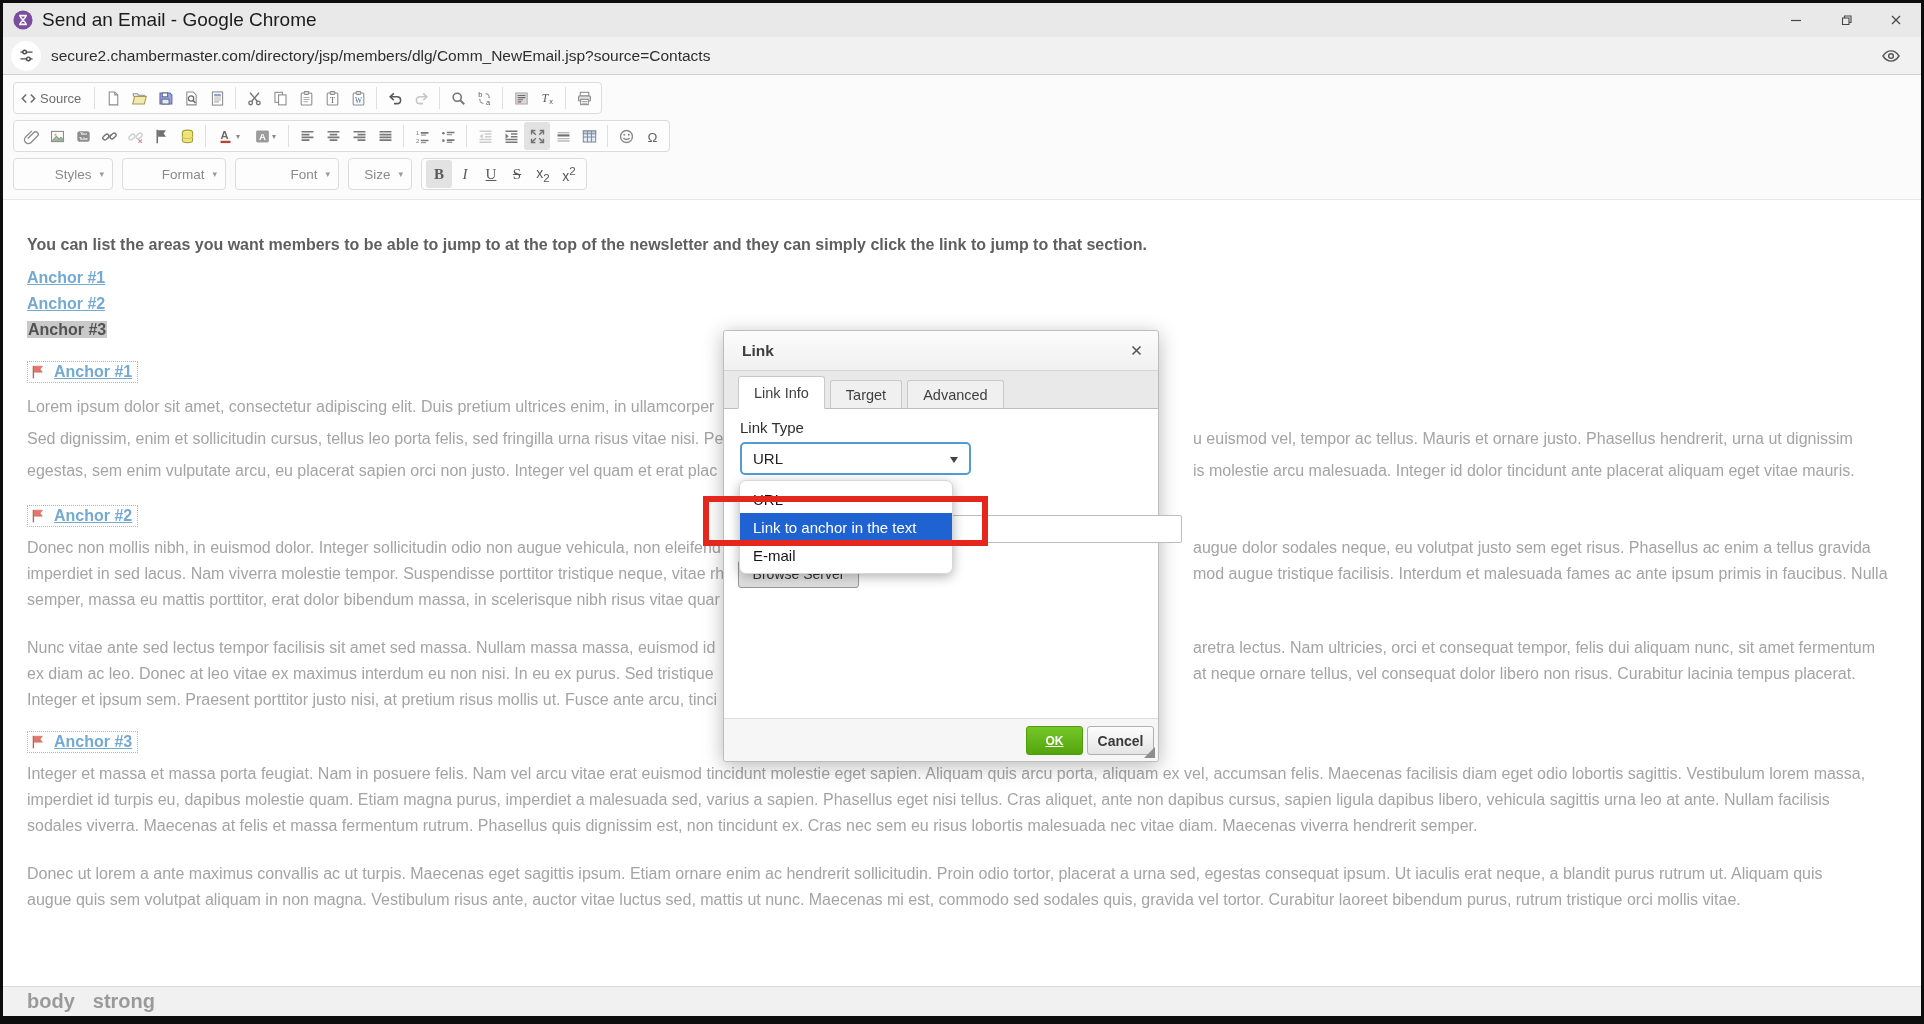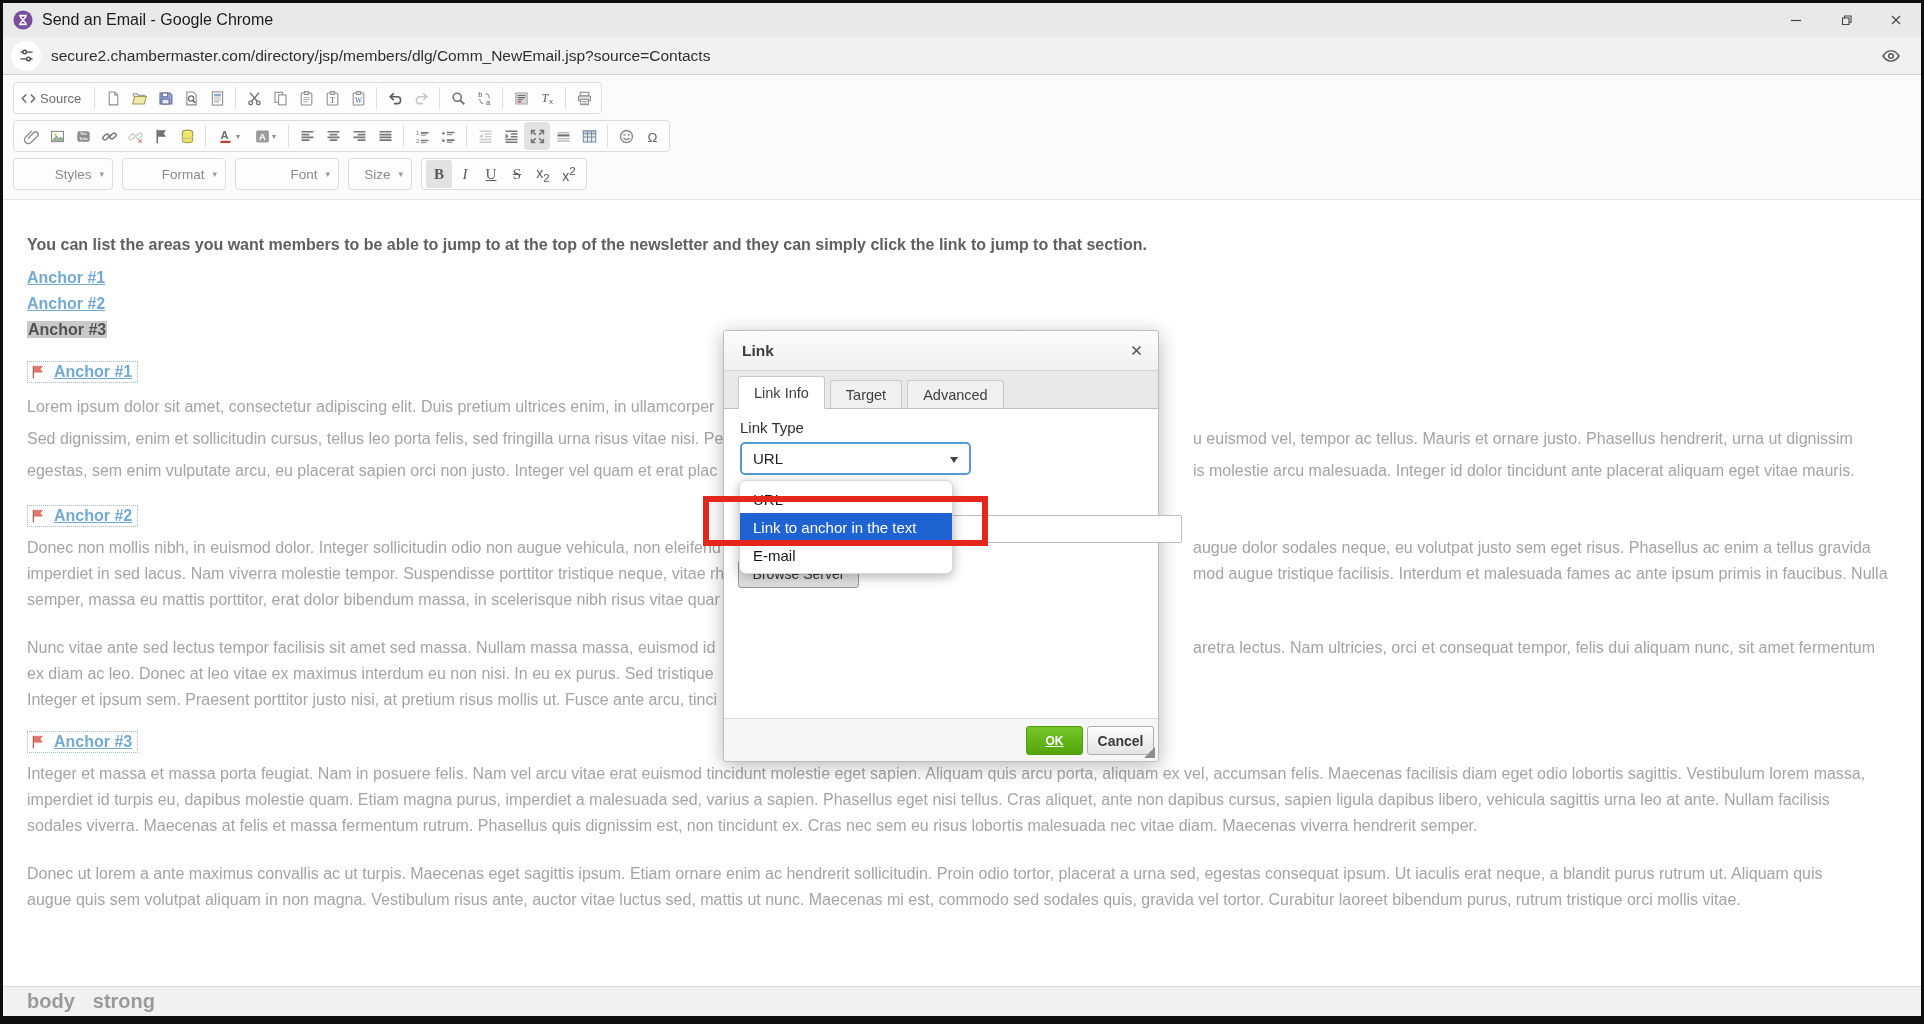--- a/index.html
+++ b/index.html
@@ -5,21 +5,21 @@
   * { margin:0; padding:0; box-sizing:border-box; }
   html,body { background:#888; }
   body { font-family:"Liberation Sans", sans-serif; }
   .window { position:relative; width:1924px; height:1024px; background:#fff;
     border:3px solid #0d0d0d; border-bottom-width:8px; overflow:hidden;
     display:flex; flex-direction:column; }
 
   
   .titlebar { height:34px; background:#e9e9e9; display:flex; align-items:center; flex:none; }
   .app-icon { width:20px; height:20px; margin:0 9px 0 10px; flex:none; }
-  .title-text { font-size:16px; color:#1b1b1b; }
+  .title-text { font-size:19px; color:#1b1b1b; }
   .win-controls { margin-left:auto; display:flex; height:100%; }
   .win-btn { width:50px; height:100%; display:flex; align-items:center; justify-content:center; }
 
   
   .urlbar { height:38px; background:#f1f1f1; border-bottom:1px solid #cfcfcf;
     display:flex; align-items:center; flex:none; }
   .tune-wrap { width:30px; height:30px; border-radius:50%; background:#fff; margin:0 10px 0 8px;
     display:flex; align-items:center; justify-content:center; flex:none; }
   .url-text { font-size:15.5px; color:#2e2e2e; }
   .eye-wrap { margin-left:auto; margin-right:20px; display:flex; align-items:center; }
@@ -606,21 +606,21 @@
           <a class="alink">Anchor #2</a>
         </span>
       </div>
       <div class="para">
         <div class="pline"><span>Donec non mollis nibh, in euismod dolor. Integer sollicitudin odio non augue vehicula, non eleifend</span><span class="seg-right">augue dolor sodales neque, eu volutpat justo sem eget risus. Phasellus ac enim a tellus gravida</span></div>
         <div class="pline"><span>imperdiet in sed lacus. Nam viverra molestie tempor. Suspendisse porttitor tristique neque, vitae rh</span><span class="seg-right">mod augue tristique facilisis. Interdum et malesuada fames ac ante ipsum primis in faucibus. Nulla</span></div>
         <div class="pline"><span>semper, massa eu mattis porttitor, erat dolor bibendum massa, in scelerisque nibh risus vitae quar</span></div>
       </div>
       <div class="para">
         <div class="pline"><span>Nunc vitae ante sed lectus tempor facilisis sit amet sed massa. Nullam massa massa, euismod id</span><span class="seg-right">aretra lectus. Nam ultricies, orci et consequat tempor, felis dui aliquam nunc, sit amet fermentum</span></div>
-        <div class="pline"><span>ex diam ac leo. Donec at leo vitae ex maximus interdum eu non nisi. In eu ex purus. Sed tristique</span></div>
+        <div class="pline"><span>ex diam ac leo. Donec at leo vitae ex maximus interdum eu non nisi. In eu ex purus. Sed tristique</span><span class="seg-right">at neque ornare tellus, vel consequat dolor libero non risus. Curabitur lacinia tempus placerat.</span></div>
         <div class="pline"><span>Integer et ipsum sem. Praesent porttitor justo nisi, at pretium risus mollis ut. Fusce ante arcu, tinci</span></div>
       </div>
       <div class="sec-head">
         <span class="hd-box">
           <span style="display: inline-flex; margin-right: 4px;">
             <svg viewBox="0 0 16 16" width="16" height="16">
               <path d="M3.4 1.8v12.6" stroke="#b06a62" stroke-width="1.4"></path>
               <path d="M4.2 2.2h8.2l-2.3 3 2.3 3H4.2z" fill="#e4756c" stroke="#c75d53" stroke-width="0.5"></path>
             </svg>
           </span>

